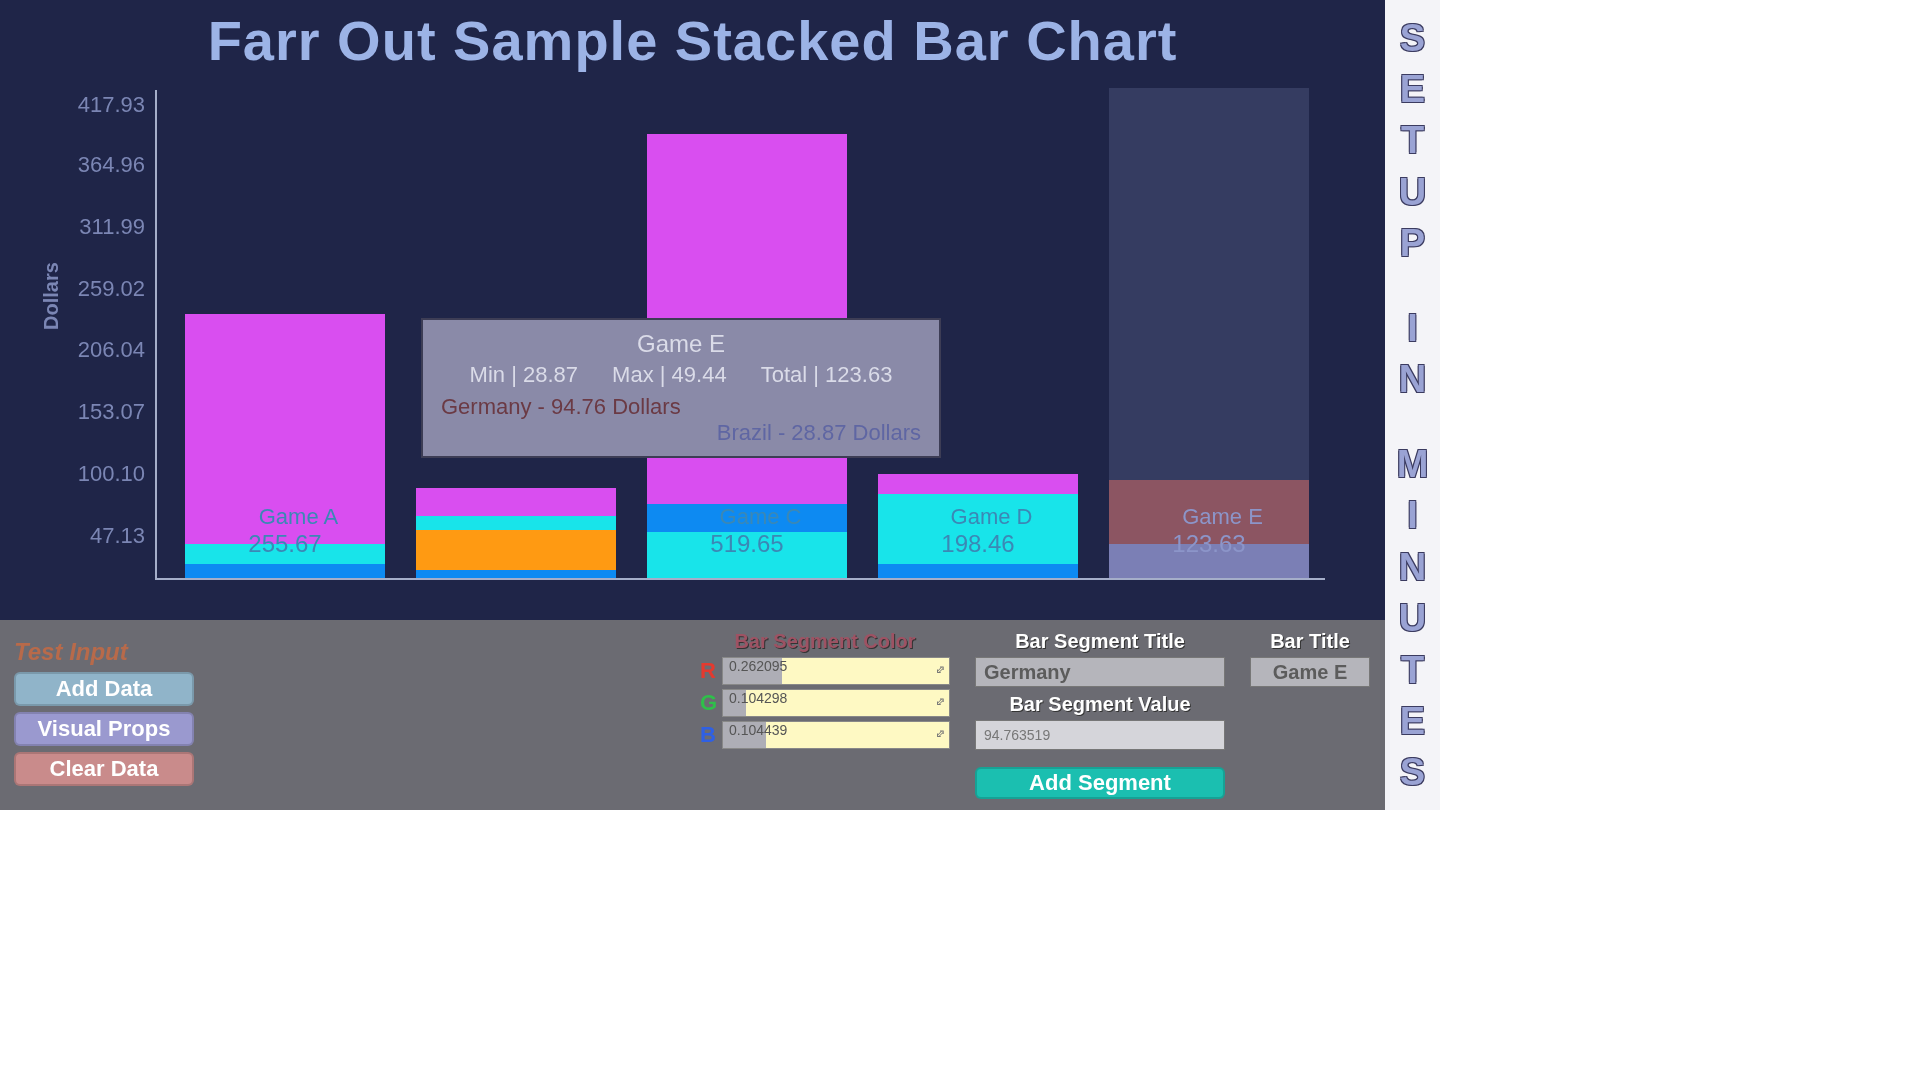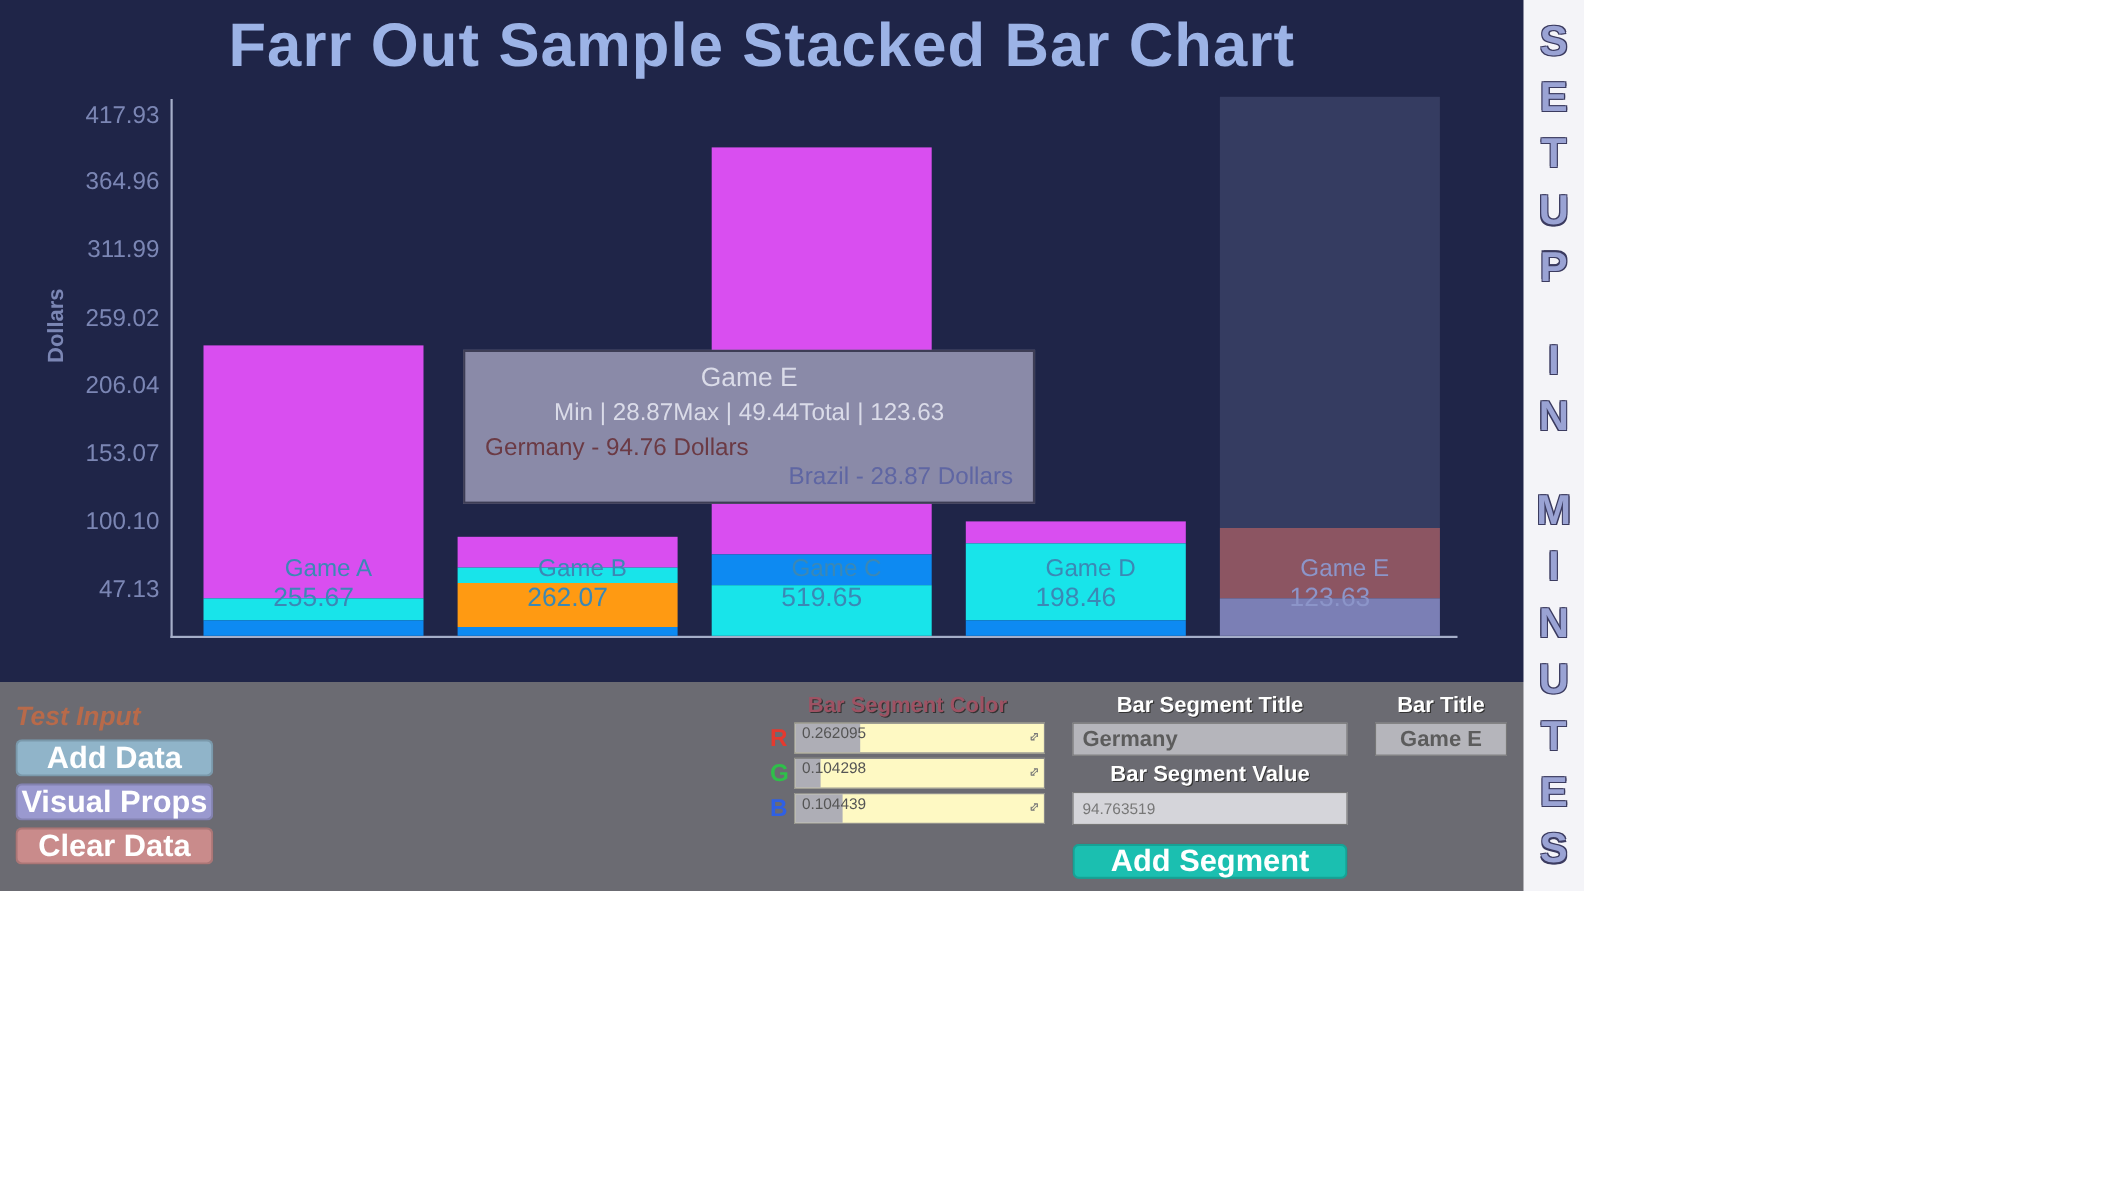--- a/index.html
+++ b/index.html
@@ -22,27 +22,27 @@
   .bar-label { position: absolute; bottom: 20px; width: 100%; text-align: center; font-size: 22px; font-weight: 500; pointer-events: none; }
   .bar-label .name { color: #3b88b5; margin-left: 27px; }
   .bar-label .total { color: #3b88b5; font-size: 24px; }
   .bar-label.sel .name { color: #8c95c9; }
   .bar-label.sel .total { color: #8c95c9; }
 
   .ghost { position: absolute; bottom: 2px; width: 200px; background: rgba(120,130,170,0.25); }
 
   .tooltip { position: absolute; background: #8a8aa8; border: 2px solid #3d3d55; padding: 10px 18px; font-size: 22px; color: #e6e6f0; min-width: 520px; }
   .tooltip .tt-title { text-align: center; font-size: 24px; margin-bottom: 4px; color: #dadbe8; }
-  .tooltip .tt-stats { display: flex; justify-content: center; font-size: 22px; color: #dadbe8; margin-bottom: 6px; }
+  .tooltip .tt-stats { display: flex; gap: 34px; justify-content: center; font-size: 22px; color: #dadbe8; margin-bottom: 6px; }
   .tooltip .tt-line1 { color: #6b3a44; font-size: 22px; }
   .tooltip .tt-line2 { color: #5f66a3; font-size: 22px; text-align: right; }
 
   .controls { flex: 1; background: #6b6b72; position: relative; padding: 18px 14px; }
   .test-label { color: #b86a4a; font-size: 24px; font-weight: 700; font-style: italic; }
-  .btn { display: block; width: 180px; height: 34px; border-radius: 6px; border: 2px solid rgba(0,0,0,0.15); margin-top: 6px; font-size: 28px; font-weight: 600; text-align: center; line-height: 30px; cursor: pointer; }
+  .btn { display: block; width: 180px; height: 34px; border-radius: 6px; border: 2px solid rgba(0,0,0,0.15); margin-top: 6px; font-size: 22px; font-weight: 600; text-align: center; line-height: 30px; cursor: pointer; }
   .btn-blue { background: #90b4c9; color: #fff; }
   .btn-purple { background: #9a99cf; color: #fff; }
   .btn-red { background: #c98b8b; color: #fff; }
   .btn-teal { background: #1bbfb0; color: #fff; height: 32px; line-height: 28px; }
 
   .panel-label { color: #fff; font-size: 20px; font-weight: 600; text-shadow: 1px 1px 0 #333; }
   .panel-label.color { color: #9e5263; }
   .col-color { position: absolute; left: 700px; top: 10px; width: 250px; }
   .col-title { position: absolute; left: 975px; top: 10px; width: 250px; }
   .col-bartitle { position: absolute; left: 1250px; top: 10px; width: 120px; }
@@ -93,24 +93,20 @@
           <div class="name">Game A</div>
           <div class="total">255.67</div>
         </div>
       </div>
 
       <div class="bar" style="left:261px">
         <div class="seg" style="height:8px; background:#0d8af2"></div>
         <div class="seg" style="height:40px; background:#ff9a12"></div>
         <div class="seg" style="height:14px; background:#18e4ea"></div>
         <div class="seg" style="height:28px; background:#d94ef0"></div>
-        <div class="bar-label">
-          <div class="name">Game B</div>
-          <div class="total">262.07</div>
-        </div>
       </div>
 
       <div class="bar" style="left:492px">
         <div class="seg" style="height:46px; background:#18e4ea"></div>
         <div class="seg" style="height:28px; background:#0d8af2"></div>
         <div class="seg" style="height:370px; background:#d94ef0"></div>
         <div class="bar-label">
           <div class="name">Game C</div>
           <div class="total">519.65</div>
         </div>

